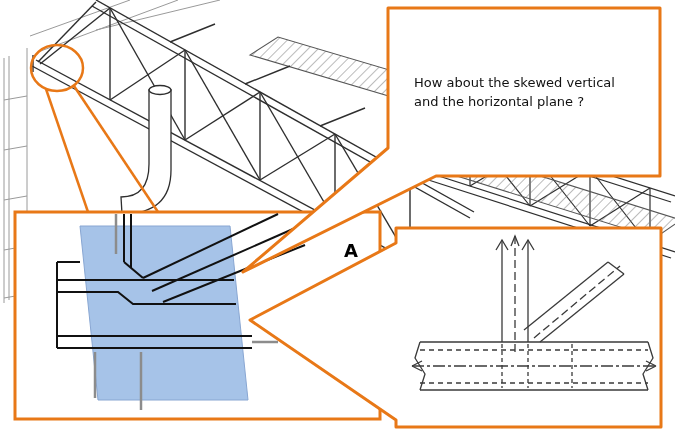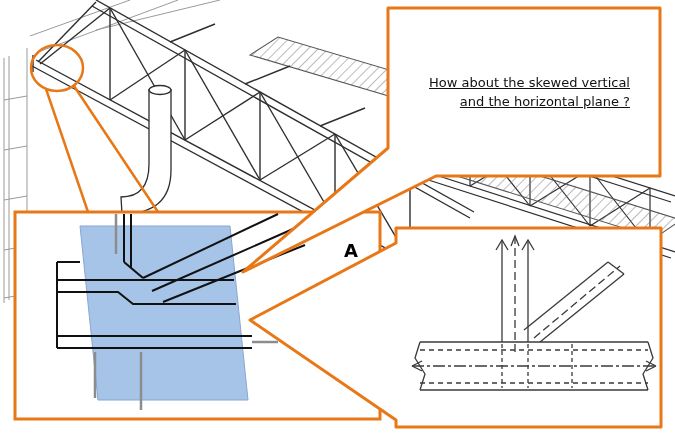--- a/index.html
+++ b/index.html
@@ -1,20 +1,20 @@
 <!DOCTYPE html>
 <html><head>
 <meta charset="utf-8">
 <style>
   html,body{margin:0;padding:0;background:#fff;}
   .stage{position:relative;width:675px;height:443px;background:#ffffff;overflow:hidden;
          font-family:"DejaVu Sans",sans-serif;}
   .stage svg{position:absolute;left:0;top:0;}
-  .callout-text{position:absolute;left:414px;top:74px;width:216px;text-align:right;
-                font-size:13px;line-height:1.45;color:#111;text-decoration:underline;}
+  .callout-text{position:absolute;left:414px;top:74px;width:216px;text-align:left;
+                font-size:13px;line-height:1.45;color:#111;}
   .marker-a{position:absolute;left:344px;top:240px;font-size:18px;font-weight:bold;color:#000;}
 </style>
 </head>
 <body>
 
 <div class="stage">
 <svg width="675" height="443" viewBox="0 0 675 443">
   <defs>
     <pattern id="hatch" patternUnits="userSpaceOnUse" width="7" height="7" patternTransform="rotate(45)">
       <line x1="0" y1="0" x2="0" y2="7" stroke="#777" stroke-width="1"></line>

